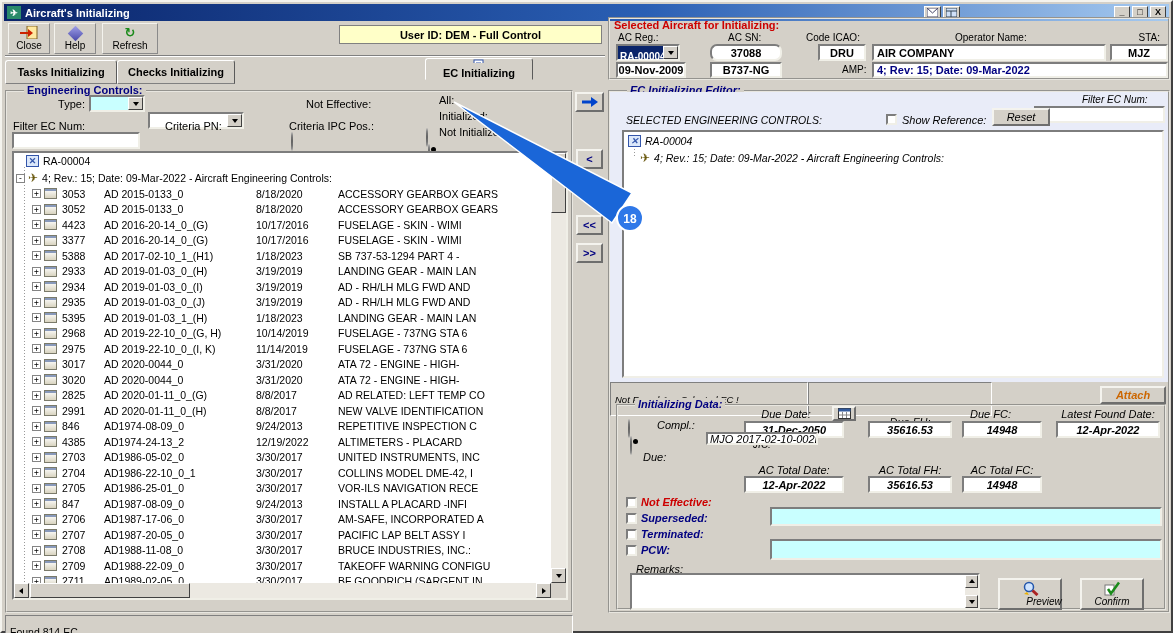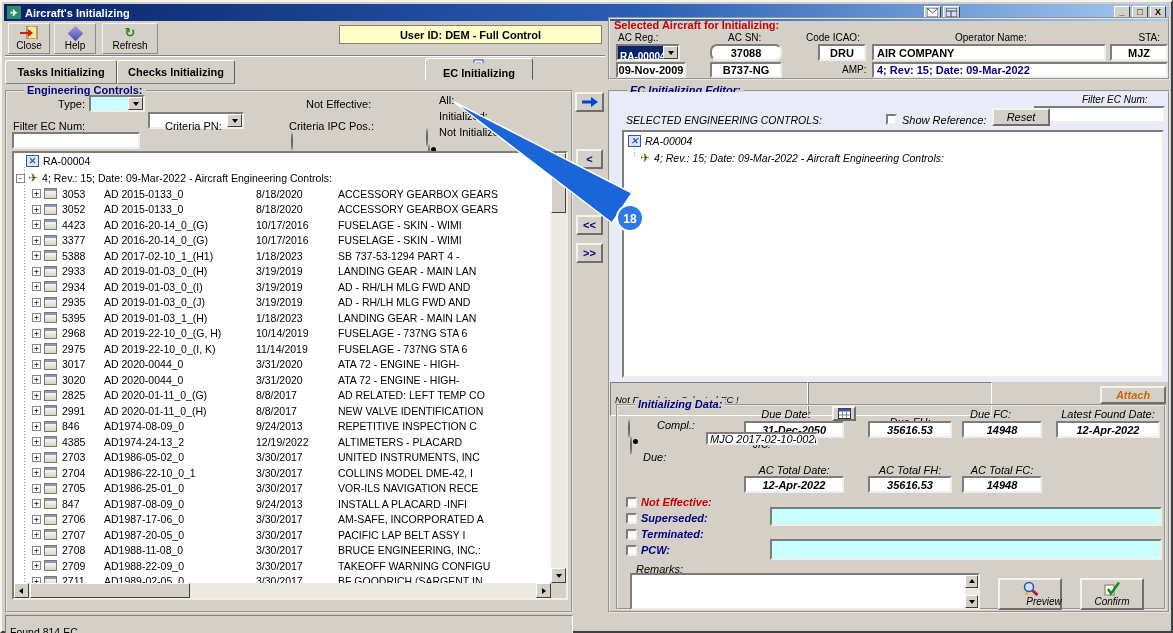--- a/index.html
+++ b/index.html
@@ -218,21 +218,21 @@
           <div class="trow"><span class="expbox">+</span><span class="docicon"></span><span class="cid">2825</span><span class="cref">AD 2020-01-11_0_(G)</span><span class="cdate">8/8/2017</span><span class="cdesc">AD RELATED: LEFT TEMP CO</span></div>
           <div class="trow"><span class="expbox">+</span><span class="docicon"></span><span class="cid">2991</span><span class="cref">AD 2020-01-11_0_(H)</span><span class="cdate">8/8/2017</span><span class="cdesc">NEW VALVE IDENTIFICATION</span></div>
           <div class="trow"><span class="expbox">+</span><span class="docicon"></span><span class="cid">846</span><span class="cref">AD1974-08-09_0</span><span class="cdate">9/24/2013</span><span class="cdesc">REPETITIVE INSPECTION C</span></div>
           <div class="trow"><span class="expbox">+</span><span class="docicon"></span><span class="cid">4385</span><span class="cref">AD1974-24-13_2</span><span class="cdate">12/19/2022</span><span class="cdesc">ALTIMETERS - PLACARD</span></div>
           <div class="trow"><span class="expbox">+</span><span class="docicon"></span><span class="cid">2703</span><span class="cref">AD1986-05-02_0</span><span class="cdate">3/30/2017</span><span class="cdesc">UNITED INSTRUMENTS, INC</span></div>
           <div class="trow"><span class="expbox">+</span><span class="docicon"></span><span class="cid">2704</span><span class="cref">AD1986-22-10_0_1</span><span class="cdate">3/30/2017</span><span class="cdesc">COLLINS MODEL DME-42, I</span></div>
           <div class="trow"><span class="expbox">+</span><span class="docicon"></span><span class="cid">2705</span><span class="cref">AD1986-25-01_0</span><span class="cdate">3/30/2017</span><span class="cdesc">VOR-ILS NAVIGATION RECE</span></div>
           <div class="trow"><span class="expbox">+</span><span class="docicon"></span><span class="cid">847</span><span class="cref">AD1987-08-09_0</span><span class="cdate">9/24/2013</span><span class="cdesc">INSTALL A PLACARD -INFI</span></div>
           <div class="trow"><span class="expbox">+</span><span class="docicon"></span><span class="cid">2706</span><span class="cref">AD1987-17-06_0</span><span class="cdate">3/30/2017</span><span class="cdesc">AM-SAFE, INCORPORATED A</span></div>
           <div class="trow"><span class="expbox">+</span><span class="docicon"></span><span class="cid">2707</span><span class="cref">AD1987-20-05_0</span><span class="cdate">3/30/2017</span><span class="cdesc">PACIFIC LAP BELT ASSY I</span></div>
-          <div class="trow"><span class="expbox">+</span><span class="docicon"></span><span class="cid">2708</span><span class="cref">AD1988-11-08_0</span><span class="cdate">3/30/2017</span><span class="cdesc">BRUCE ENGINEERING, INC.:</span></div>
+          <div class="trow"><span class="expbox">+</span><span class="docicon"></span><span class="cid">2708</span><span class="cref">AD1988-11-08_0</span><span class="cdate">3/30/2017</span><span class="cdesc">BRUCE INDUSTRIES, INC.:</span></div>
           <div class="trow"><span class="expbox">+</span><span class="docicon"></span><span class="cid">2709</span><span class="cref">AD1988-22-09_0</span><span class="cdate">3/30/2017</span><span class="cdesc">TAKEOFF WARNING CONFIGU</span></div>
           <div class="trow"><span class="expbox">+</span><span class="docicon"></span><span class="cid">2711</span><span class="cref">AD1989-02-05_0</span><span class="cdate">3/30/2017</span><span class="cdesc">BF GOODRICH (SARGENT IN</span></div>
         </div>
 
       <div class="ab sb" style="right:0;top:0;width:15px;bottom:15px;">
         <div class="ab sbbtn" style="left:0;top:0;width:15px;height:15px;">
             <span class="tri-u"></span>
           </div>
         <div class="ab thumb" style="left:0;top:16px;width:15px;height:44px;"></div>
         <div class="ab sbbtn" style="left:0;bottom:0;width:15px;height:15px;">

